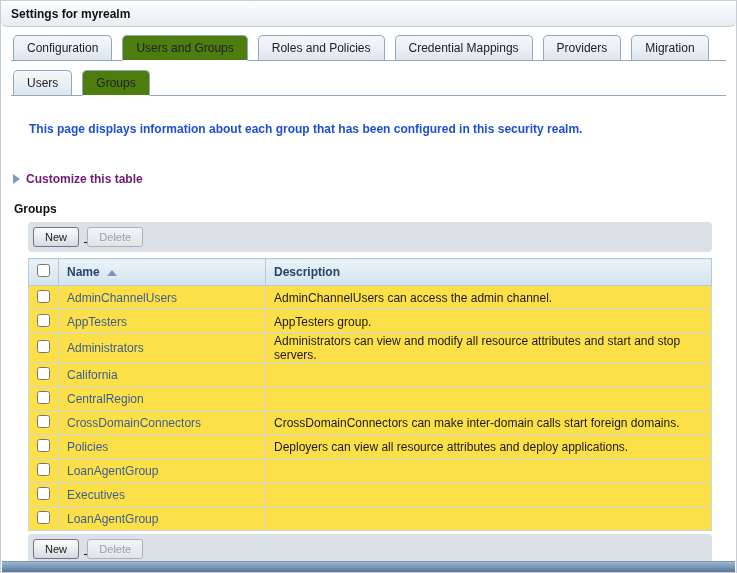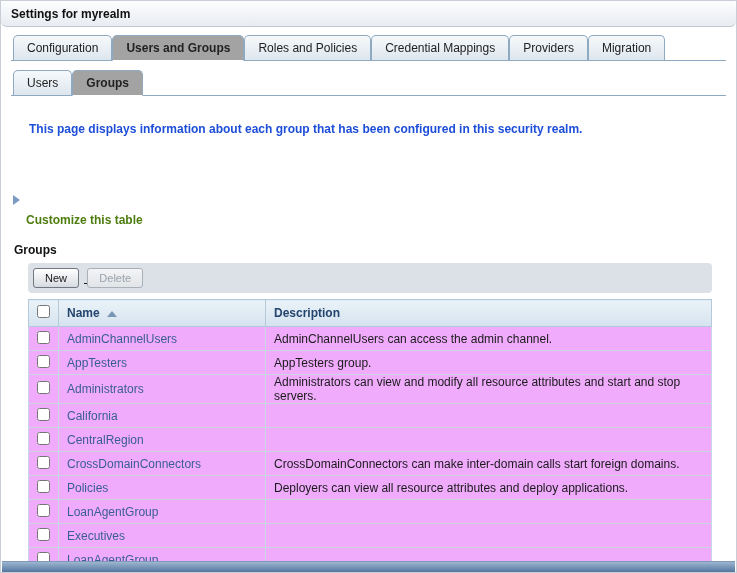--- a/index.html
+++ b/index.html
@@ -27,38 +27,38 @@
     color: #111;
     background: linear-gradient(#fcfdfe, #e8ecf1);
     border-bottom: 1px solid #c2c9d2;
     border-radius: 6px;
   }
   .content { padding: 0 10px; }
 
   
   .tab-row {
     display: flex;
-    gap: 0;
+    gap: 10px;
     margin-top: 8px;
     padding-left: 2px;
     border-bottom: 1px solid #8fa9c0;
   }
   .tab {
     padding: 5px 13px;
     border: 1px solid #8fa9c0;
     border-bottom: none;
     border-radius: 5px 5px 0 0;
     background: linear-gradient(#f6f9fb, #dde6ee);
     color: #222;
     cursor: pointer;
     white-space: nowrap;
   }
   .tab.active {
-    background: #a3a3a3;
-    font-weight: bold;
+    background: #4d7c0f;
+    font-weight: normal;
     margin-bottom: -1px;
     border-bottom: 1px solid #ffffff;
   }
   .subtab-row { margin-top: 9px; }
 
   
   .page-desc {
     margin: 26px 0 0 18px;
     color: #1d4ed8;
     font-weight: bold;
@@ -73,24 +73,23 @@
   }
   .arrow-icon {
     width: 0; height: 0;
     border-top: 5px solid transparent;
     border-bottom: 5px solid transparent;
     border-left: 7px solid #7a9cc2;
     display: inline-block;
   }
   .customize a {
     font-weight: bold;
-    color: #4d7c0f;
+    color: #701a75;
     text-decoration: none;
     cursor: pointer;
-    margin-top: 41px;
   }
 
   
   .section-title {
     margin: 16px 0 0 3px;
     font-weight: bold;
     color: #111;
   }
   .table-area { margin: 6px 14px 0 17px; }
 
@@ -131,21 +130,21 @@
     background: linear-gradient(#eaf2f8, #d5e3ef);
     color: #24456e;
     font-weight: bold;
     text-align: left;
     padding: 5px 8px;
     border: 1px solid #b4c9da;
   }
   table.groups td {
     padding: 0 8px;
     border: 1px solid #c7d8e4;
-    background: #f0abfc;
+    background: #fde047;
     height: 24px;
   }
   .cb-col { width: 26px; text-align: center; }
   .name-col { width: 207px; }
   .name-link {
     color: #3a5e93;
     text-decoration: none;
     cursor: pointer;
   }
   .sort-icon {

